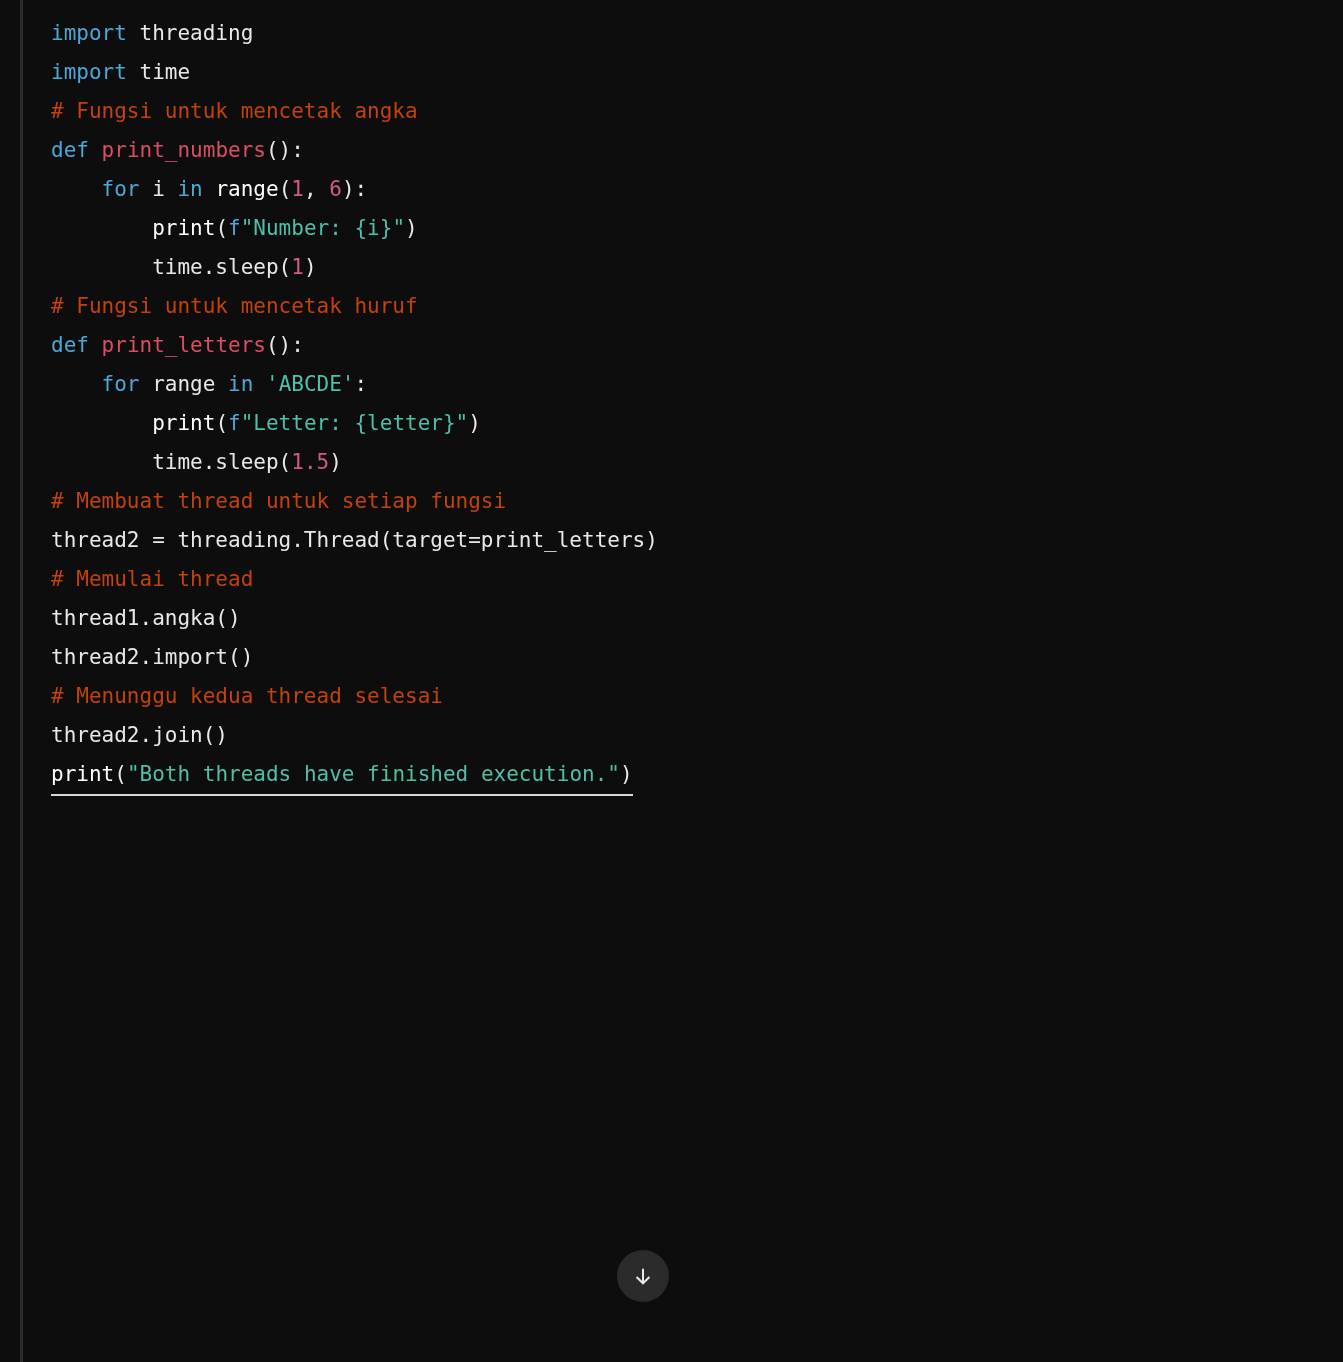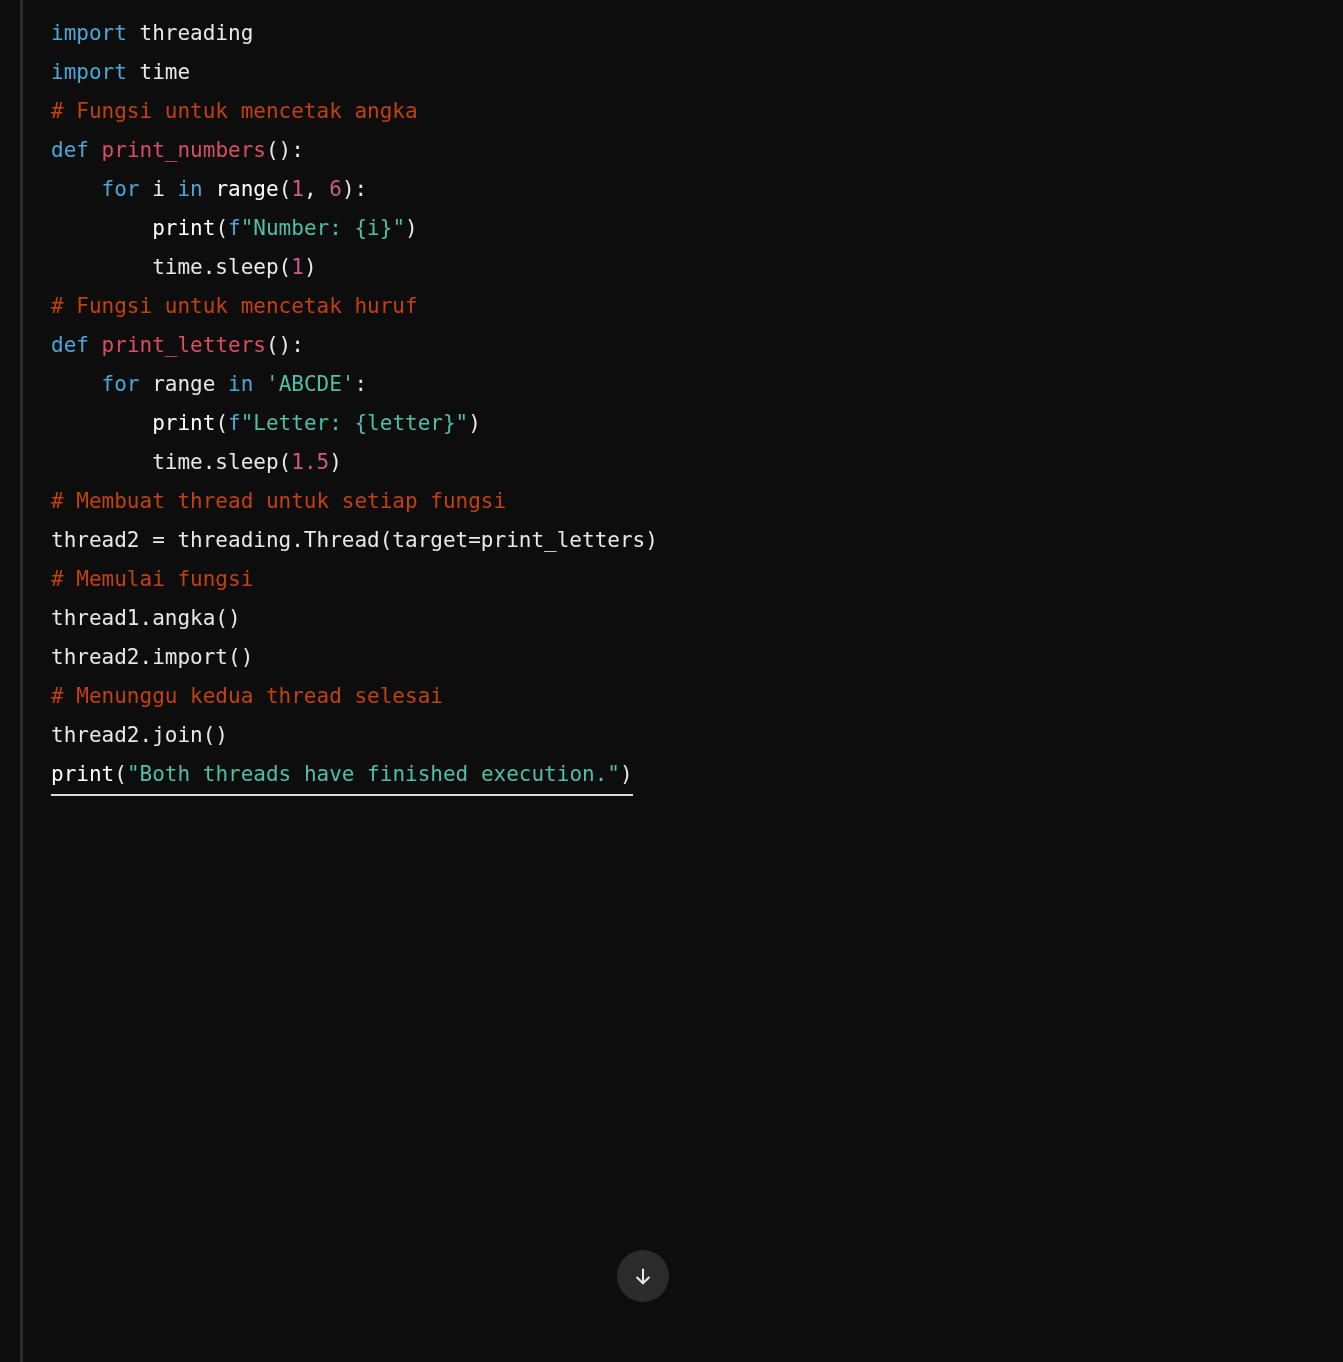--- a/index.html
+++ b/index.html
@@ -84,21 +84,21 @@
 
 <div class="line"><span></span></div>
 
 <div class="line"><span class="cmt"># Membuat thread untuk setiap fungsi</span></div>
 
 
 <div class="line"><span class="pn">thread2 = threading.Thread(target=print_letters)</span></div>
 
 <div class="line"><span></span></div>
 
-<div class="line"><span class="cmt"># Memulai fungsi</span></div>
+<div class="line"><span class="cmt"># Memulai thread</span></div>
 
 <div class="line"><span class="pn">thread1.angka()</span></div>
 
 <div class="line"><span class="pn">thread2.import()</span></div>
 
 <div class="line"><span></span></div>
 
 <div class="line"><span class="cmt"># Menunggu kedua thread selesai</span></div>
 
 

